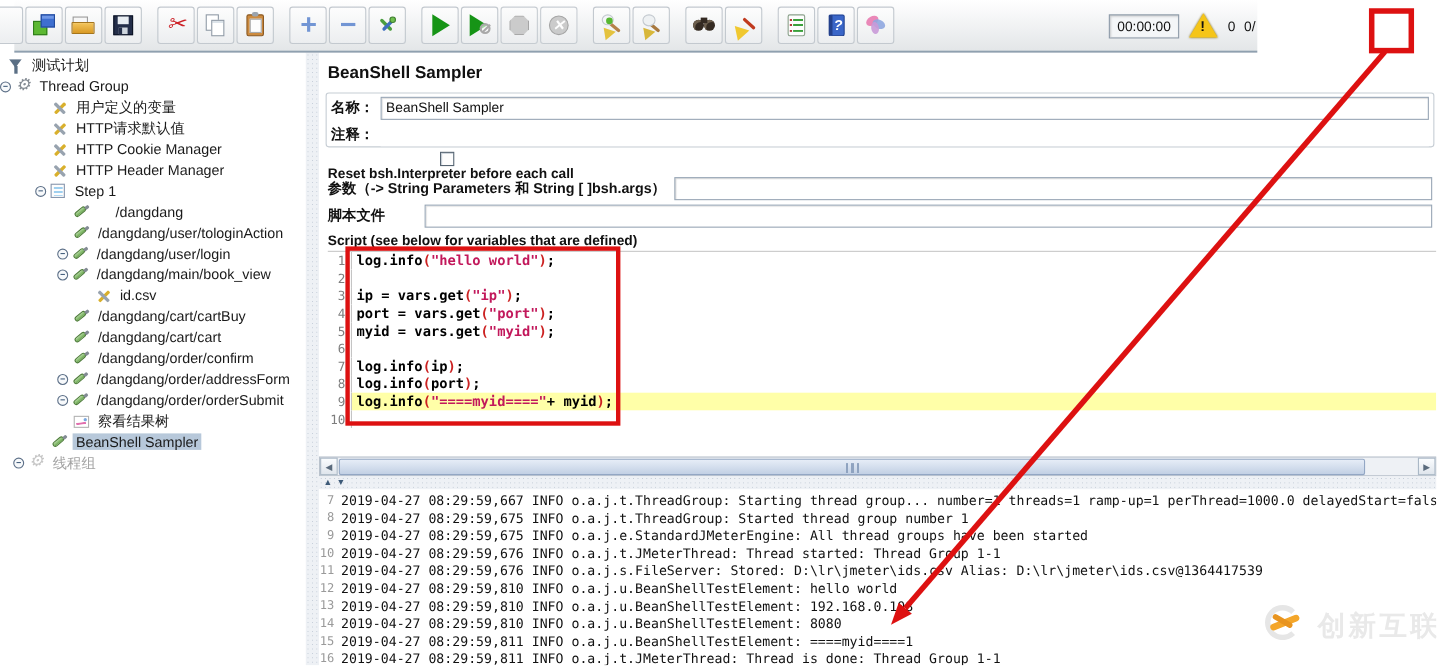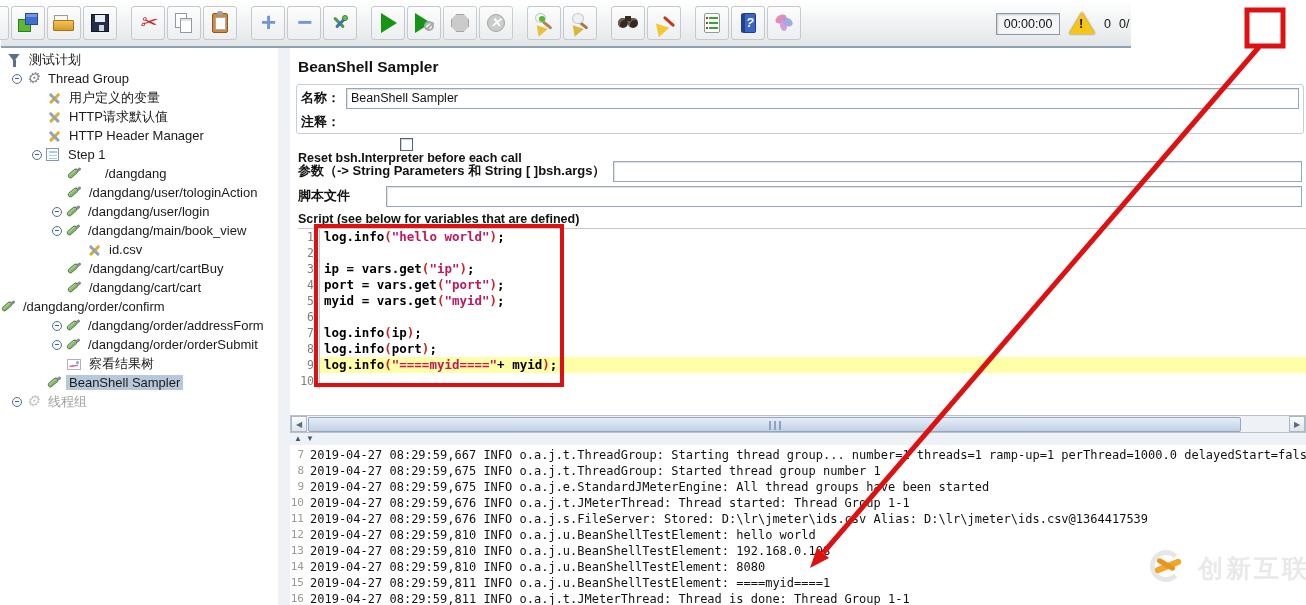--- a/index.html
+++ b/index.html
@@ -1,20 +1,20 @@
 <!DOCTYPE html>
 <html><head>
 <meta charset="utf-8">
 <style>
   * { margin:0; padding:0; box-sizing:border-box; }
   html,body { font-family:"Liberation Sans", sans-serif; background:#fff; }
   #app { position:relative; width:1306px; height:605px; background:#fff; overflow:hidden; }
 
   
-  .toolbar { position:absolute; left:1px; top:0; width:1130px; height:48px;
+  .toolbar { position:absolute; left:13px; top:0; width:1130px; height:48px;
     background:linear-gradient(#ffffff,#e3e6e8); border-bottom:2px solid #8fa0af;
     display:flex; align-items:center; }
   .tb-btn { width:34px; height:34px; margin-right:2px; border:1px solid #c3c9cf; border-radius:3px;
     background:linear-gradient(#fdfdfd,#eceef0); display:flex; align-items:center; justify-content:center;
     position:relative; padding:0; cursor:pointer; }
   .tb-btn.cutoff { margin-left:-26px; }
   .tb-btn.disabled { opacity:.9; }
   .tb-sep { width:12px; height:1px; }
   .icon { position:relative; width:24px; height:24px; display:inline-block; }
   .icon i { position:absolute; display:block; }
@@ -359,21 +359,21 @@
 
   <div class="tree">
       <div class="trow" style="padding-left: 6px;">
         <span class="ticon ti-testplan">
           <i class="p1"></i>
           <i class="p2"></i>
           <i class="p3"></i>
         </span>
         <span class="lbl">测试计划</span>
       </div>
-      <div class="trow" style="padding-left: 12px;">
+      <div class="trow" style="">
         <span class="knob"></span>
         <span class="ticon ti-gear">
           <i class="p1"></i>
           <i class="p2"></i>
           <i class="p3"></i>
         </span>
         <span class="lbl">Thread Group</span>
       </div>
       <div class="trow" style="padding-left: 46px;">
         <span class="ticon ti-wrench">
@@ -383,20 +383,28 @@
         </span>
         <span class="lbl">用户定义的变量</span>
       </div>
       <div class="trow" style="padding-left: 46px;">
         <span class="ticon ti-wrench">
           <i class="p1"></i>
           <i class="p2"></i>
           <i class="p3"></i>
         </span>
         <span class="lbl">HTTP请求默认值</span>
+      </div>
+      <div class="trow" style="padding-left: 46px;">
+        <span class="ticon ti-wrench">
+          <i class="p1"></i>
+          <i class="p2"></i>
+          <i class="p3"></i>
+        </span>
+        <span class="lbl">HTTP Cookie Manager</span>
       </div>
       <div class="trow" style="padding-left: 46px;">
         <span class="ticon ti-wrench">
           <i class="p1"></i>
           <i class="p2"></i>
           <i class="p3"></i>
         </span>
         <span class="lbl">HTTP Header Manager</span>
       </div>
       <div class="trow" style="padding-left: 32px;">
@@ -459,21 +467,21 @@
         <span class="lbl">/dangdang/cart/cartBuy</span>
       </div>
       <div class="trow" style="padding-left: 66px;">
         <span class="ticon ti-sampler">
           <i class="p1"></i>
           <i class="p2"></i>
           <i class="p3"></i>
         </span>
         <span class="lbl">/dangdang/cart/cart</span>
       </div>
-      <div class="trow" style="">
+      <div class="trow" style="padding-left: 66px;">
         <span class="ticon ti-sampler">
           <i class="p1"></i>
           <i class="p2"></i>
           <i class="p3"></i>
         </span>
         <span class="lbl">/dangdang/order/confirm</span>
       </div>
       <div class="trow" style="padding-left: 52px;">
         <span class="knob"></span>
         <span class="ticon ti-sampler">

